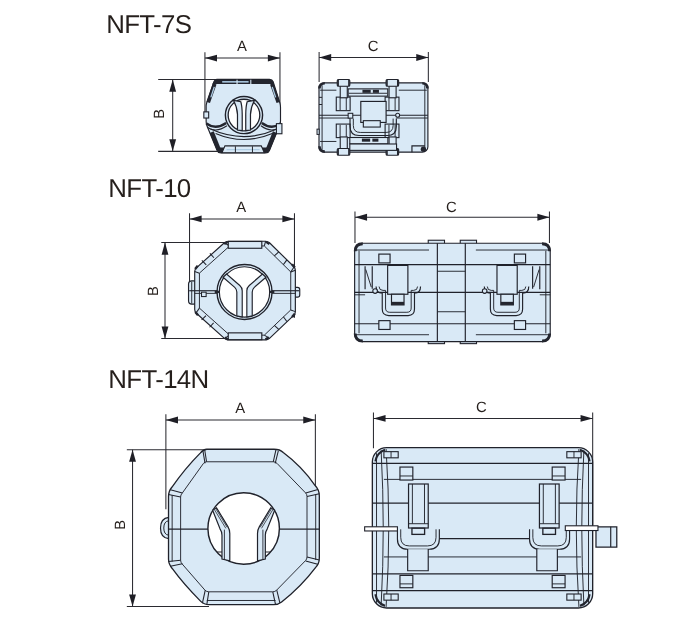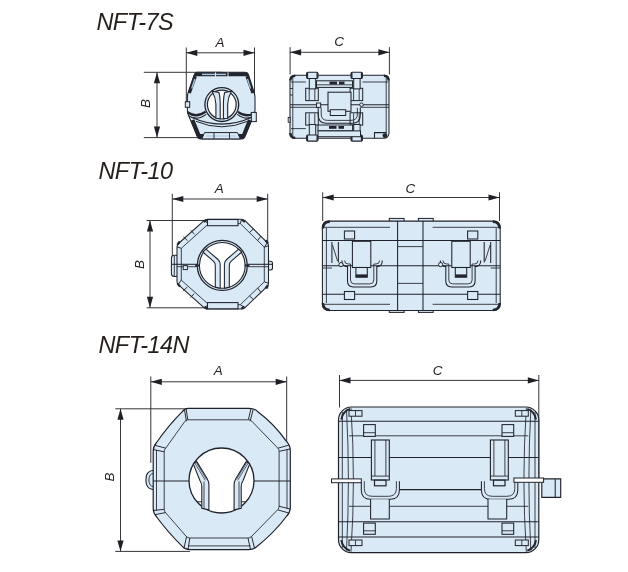--- a/index.html
+++ b/index.html
@@ -1,16 +1,16 @@
 <!DOCTYPE html>
 <html><head>
 <meta charset="utf-8">
 <style>
   html,body{margin:0;padding:0;background:#ffffff;}
-  #wrap{position:relative;width:628px;height:572px;background:#fff;overflow:hidden;font-style:italic;}
+  #wrap{position:relative;width:628px;height:572px;background:#fff;overflow:hidden;}
   svg{position:absolute;left:0;top:0;}
   text{font-family:"Liberation Sans",sans-serif;}
   .ttl{font-size:23.5px;fill:#251f1c;letter-spacing:-0.6px;}
   .lbl{font-size:13.5px;fill:#251f1c;}
 </style>
 </head>
 <body>
 <div id="wrap">
 <svg width="628" height="572" viewBox="0 0 628 572">
 <defs></defs>

